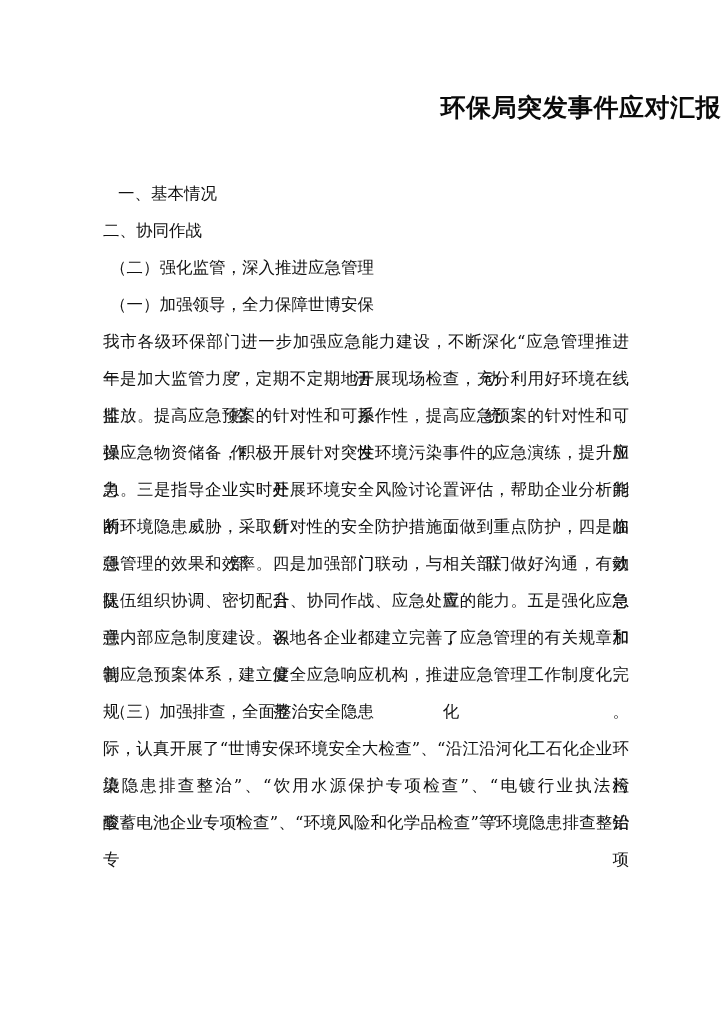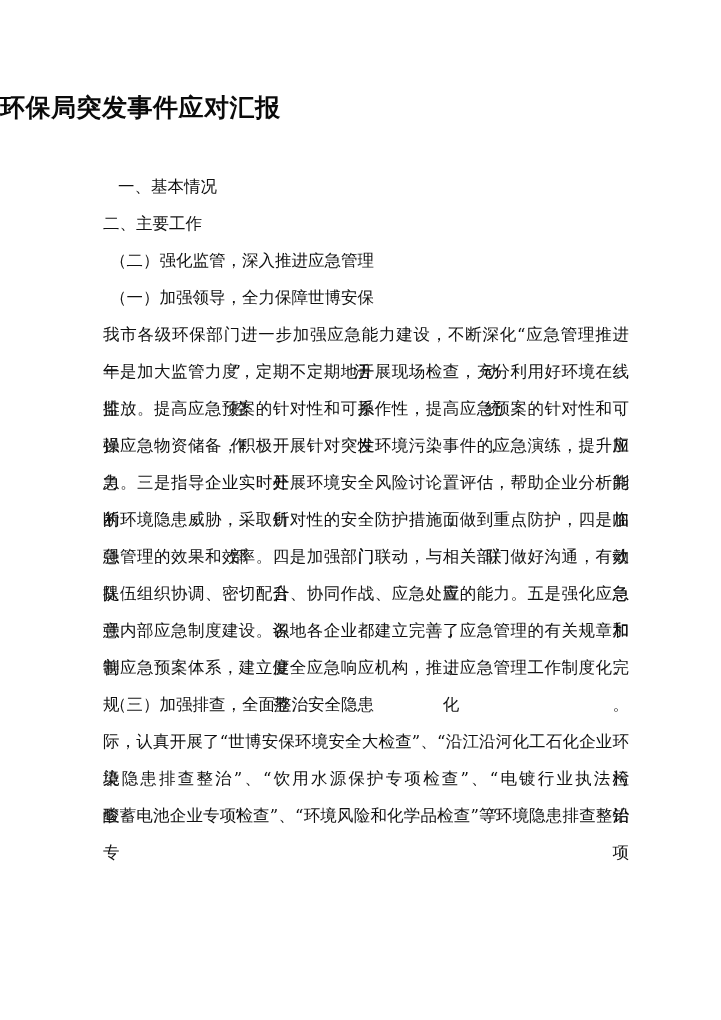--- a/index.html
+++ b/index.html
@@ -18,34 +18,34 @@
     color: #000000;
     -webkit-font-smoothing: antialiased;
   }
 
   
   .doc-title {
     position: absolute;
     left: 0;
     top: 92px;
     width: 721px;
-    text-align: left;
+    text-align: right;
     font-size: 25px;
     font-weight: bold;
     line-height: 32px;
     letter-spacing: 0.5px;
     color: #0a0a0a;
     white-space: nowrap;
   }
 
   
   .body-block {
     position: absolute;
     left: 103px;
-    top: 168px;
+    top: 175px;
     width: 526px;
   }
 
   .line {
     height: 37px;
     line-height: 37px;
     font-size: 16.5px;
     color: #111111;
     white-space: nowrap;
     letter-spacing: 0;
@@ -65,21 +65,21 @@
 </style>
 </head>
 <body>
 
 <div class="page">
 
   <div class="doc-title">环保局突发事件应对汇报</div>
 
   <div class="body-block">
       <div class="line indent-2">一、基本情况</div>
-      <div class="line">二、主要工作</div>
+      <div class="line">二、协同作战</div>
       <div class="line indent-1">（二）强化监管，深入推进应急管理</div>
       <div class="line indent-1">（一）加强领导，全力保障世博安保</div>
       <div class="line justify">我市各级环保部门进一步加强应急能力建设，不断深化“应急管理推进年”活动。</div>
       <div class="line justify">一是加大监管力度，定期不定期地开展现场检查，充分利用好环境在线监控系统，</div>
       <div class="line justify">排放。提高应急预案的针对性和可操作性，提高应急预案的针对性和可操作性，加</div>
       <div class="line justify">强应急物资储备，积极开展针对突发环境污染事件的应急演练，提升应急处置能</div>
       <div class="line justify">力。三是指导企业实时开展环境安全风险讨论、评估，帮助企业分析判断所面临</div>
       <div class="line justify">的环境隐患威胁，采取针对性的安全防护措施，做到重点防护，四是加强部门联动</div>
       <div class="line justify">急管理的效果和效率。四是加强部门联动，与相关部门做好沟通，有效提升应急</div>
       <div class="line justify">队伍组织协调、密切配合、协同作战、应急处置的能力。五是强化应急意识，加</div>

